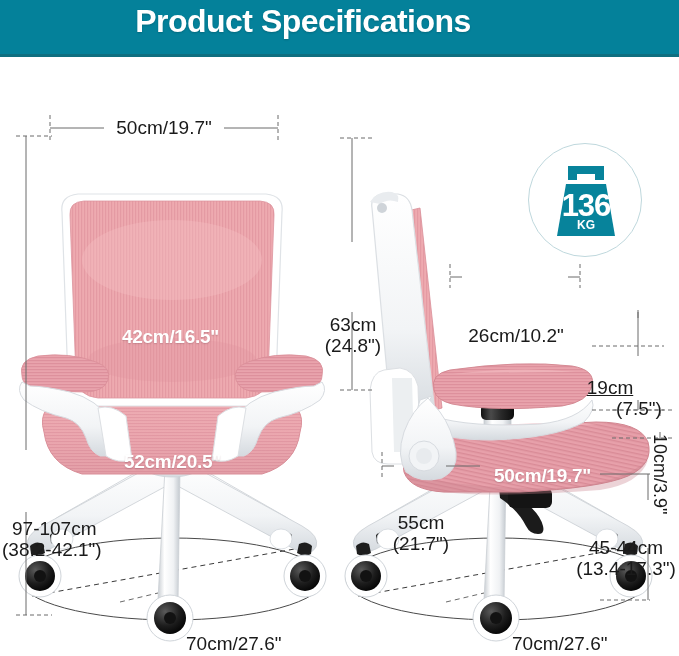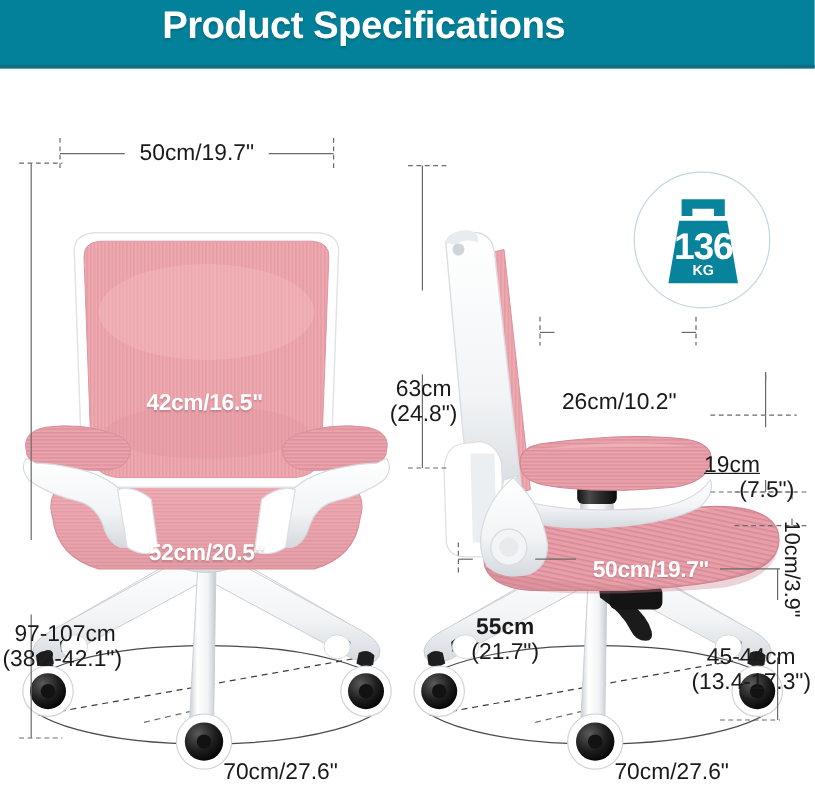--- a/index.html
+++ b/index.html
@@ -390,21 +390,21 @@
 
 <div class="dim ctr" style="left:455px; top:265px; width:122px;">26cm/10.2"</div>
 
 <div class="dim two ctr" style="left:579px; top:318px; width:62px;text-decoration:underline;">19cm</div>
 <div class="dim two ctr" style="left:608px; top:339px; width:62px;">(7.5")</div>
 
 <div class="dim rot sm" style="left:670px; top:374px;">10cm/3.9"</div>
 
 <div class="dim white" style="left:494px; top:405px;">50cm/19.7"</div>
 
-<div class="dim two ctr" style="left:388px; top:453px; width:66px;font-weight:bold;">55cm</div>
+<div class="dim two ctr" style="left:388px; top:453px; width:66px;">55cm</div>
 <div class="dim two ctr" style="left:384px; top:474px; width:74px;">(21.7")</div>
 
 <div class="dim two ctr" style="left:575px; top:478px; width:102px;">45-44cm</div>
 <div class="dim two ctr" style="left:570px; top:499px; width:112px;">(13.4-17.3")</div>
 
 <div class="dim" style="left:512px; top:573px;">70cm/27.6"</div>
 
 </div>
 
 </body></html>

